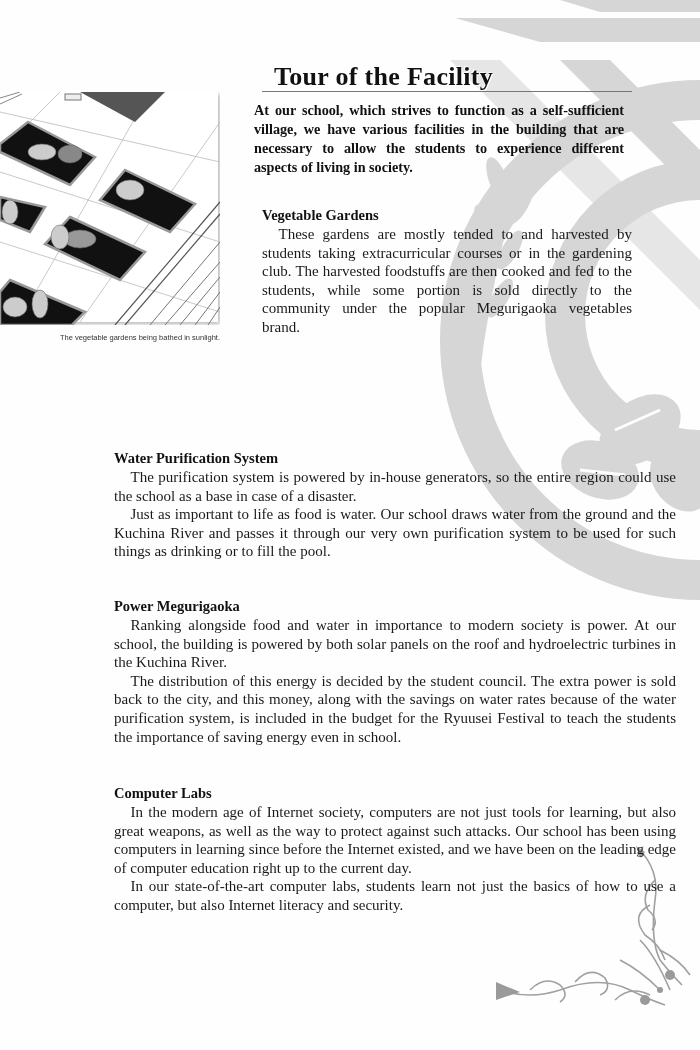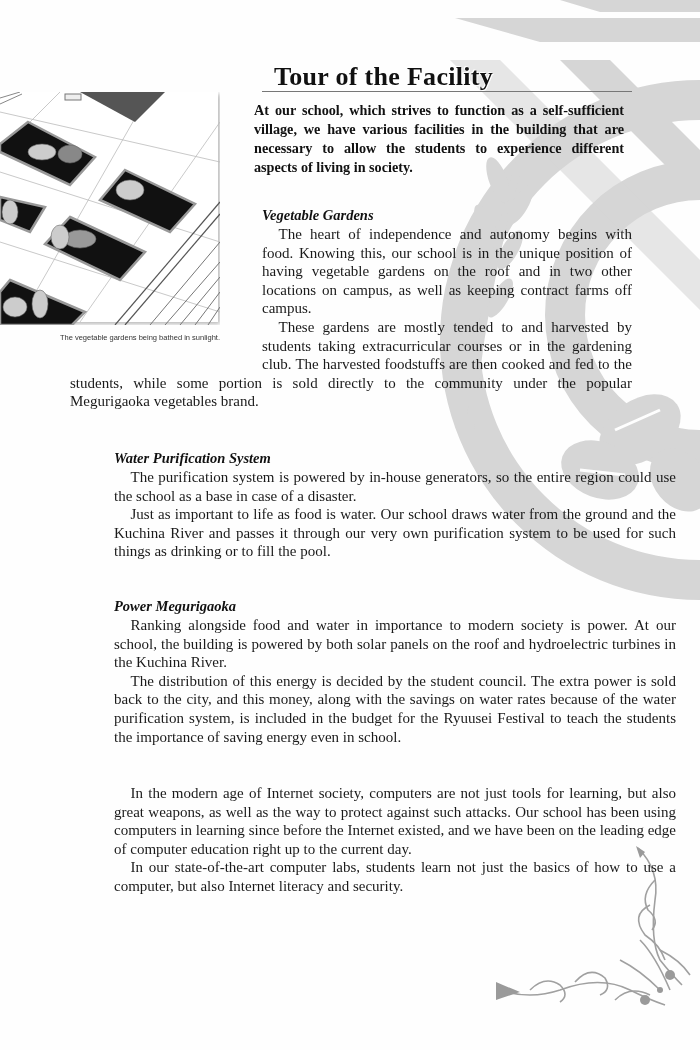--- a/index.html
+++ b/index.html
@@ -19,21 +19,21 @@
   .intro {
     position: absolute; left: 254px; top: 101px; width: 370px; margin: 0;
     font-weight: bold; font-size: 14.2px; line-height: 19px; text-align: justify; color: #111;
   }
   .figure { position: absolute; left: 0; top: 92px; width: 220px; height: 233px; }
   .figure svg { display: block; }
   .caption {
     position: absolute; left: 0; top: 333px; width: 220px; text-align: right;
     font-family: "Liberation Sans", "DejaVu Sans", sans-serif; font-size: 7.5px; color: #333;
   }
-  .heading { font-weight: bold; font-style: italic; font-size: 14.5px; line-height: 19px; margin: 0; color: #111; }
+  .heading { font-weight: bold; font-size: 14.5px; line-height: 19px; margin: 0; color: #111; }
   .para { margin: 0; font-size: 15px; line-height: 18.6px; text-align: justify; text-indent: 1.1em; }
   .sec-veg { position: absolute; left: 262px; top: 206px; width: 370px; }
   .veg-wrap { position: absolute; left: 70px; top: 225px; width: 562px; }
   .veg-wrap .float-spacer { float: left; width: 192px; height: 148px; }
   .section { position: absolute; left: 70px; width: 562px; margin-left: 44px; }
   .sec-water { top: 449px; }
   .sec-power { top: 597px; }
   .sec-computer { top: 784px; }
 </style>
 </head>
@@ -150,32 +150,32 @@
     </g>
   </svg>
 </div>
 <div class="caption">The vegetable gardens being bathed in sunlight.</div>
 
 <div class="sec-veg">
   <h2 class="heading">Vegetable Gardens</h2>
 </div>
 <div class="veg-wrap">
   <div class="float-spacer"></div>
-  <p class="para">The heart of independence and autonomy begins with food. Knowing this, our school is in the unique position of having vegetable gardens on the roof and in two other locations on campus, as well as keeping contract farms off campus.</p>
   <p class="para">These gardens are mostly tended to and harvested by students taking extracurricular courses or in the gardening club. The harvested foodstuffs are then cooked and fed to the students, while some portion is sold directly to the community under the popular Megurigaoka vegetables brand.</p>
 </div>
 
 <div class="section sec-water">
   <h2 class="heading">Water Purification System</h2>
   <p class="para">The purification system is powered by in-house generators, so the entire region could use the school as a base in case of a disaster.</p>
   <p class="para">Just as important to life as food is water. Our school draws water from the ground and the Kuchina River and passes it through our very own purification system to be used for such things as drinking or to fill the pool.</p>
 </div>
 
 <div class="section sec-power">
   <h2 class="heading">Power Megurigaoka</h2>
   <p class="para">Ranking alongside food and water in importance to modern society is power. At our school, the building is powered by both solar panels on the roof and hydroelectric turbines in the Kuchina River.</p>
   <p class="para">The distribution of this energy is decided by the student council. The extra power is sold back to the city, and this money, along with the savings on water rates because of the water purification system, is included in the budget for the Ryuusei Festival to teach the students the importance of saving energy even in school.</p>
 </div>
 
 <div class="section sec-computer">
+  <h2 class="heading">Computer Labs</h2>
   <p class="para">In the modern age of Internet society, computers are not just tools for learning, but also great weapons, as well as the way to protect against such attacks. Our school has been using computers in learning since before the Internet existed, and we have been on the leading edge of computer education right up to the current day.</p>
   <p class="para">In our state-of-the-art computer labs, students learn not just the basics of how to use a computer, but also Internet literacy and security.</p>
 </div>
 
 </body></html>

